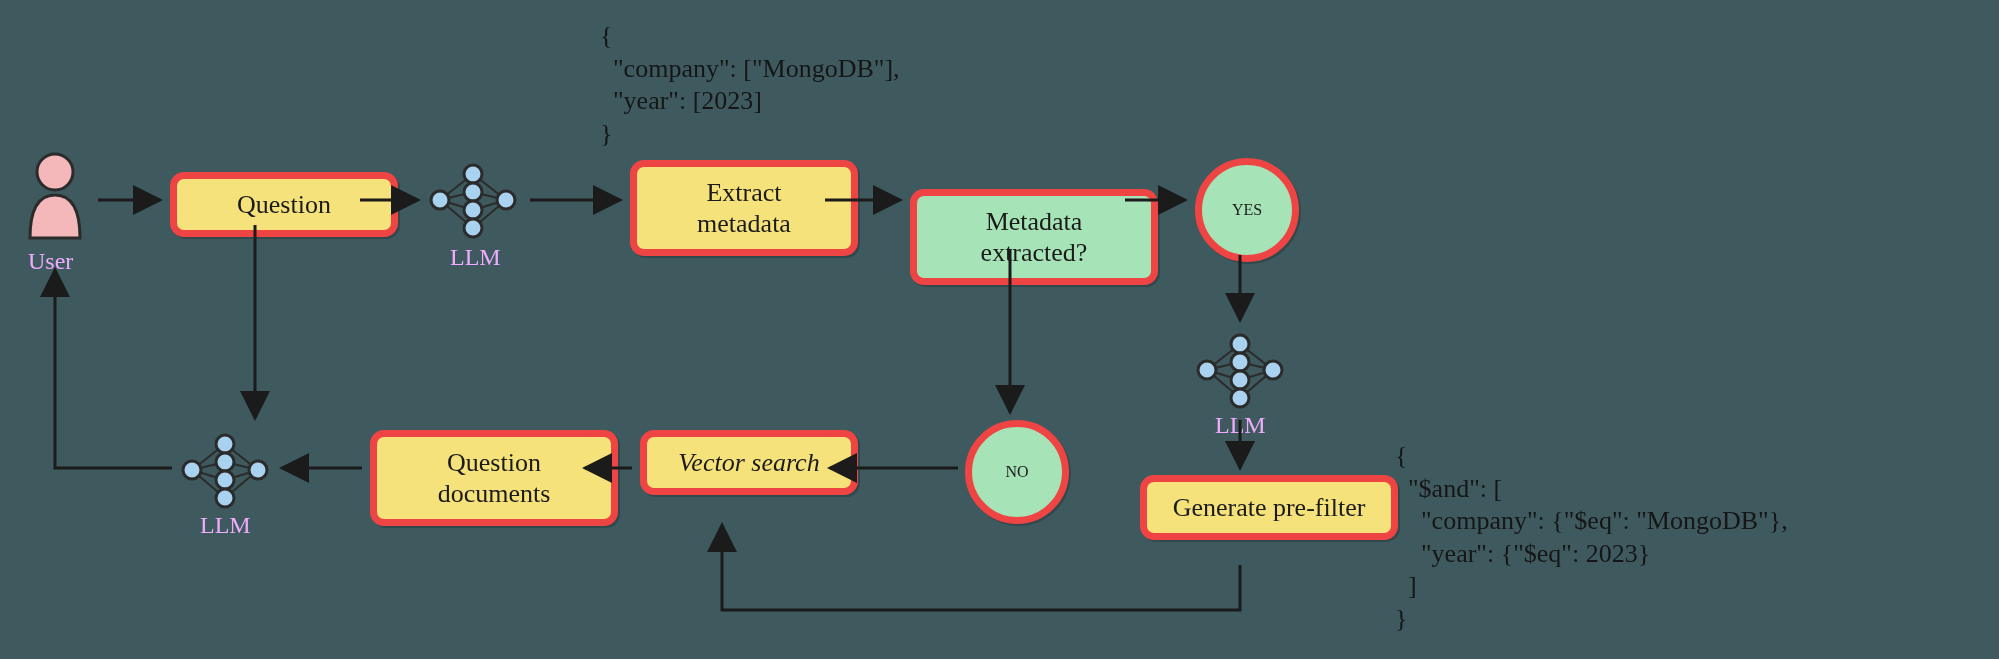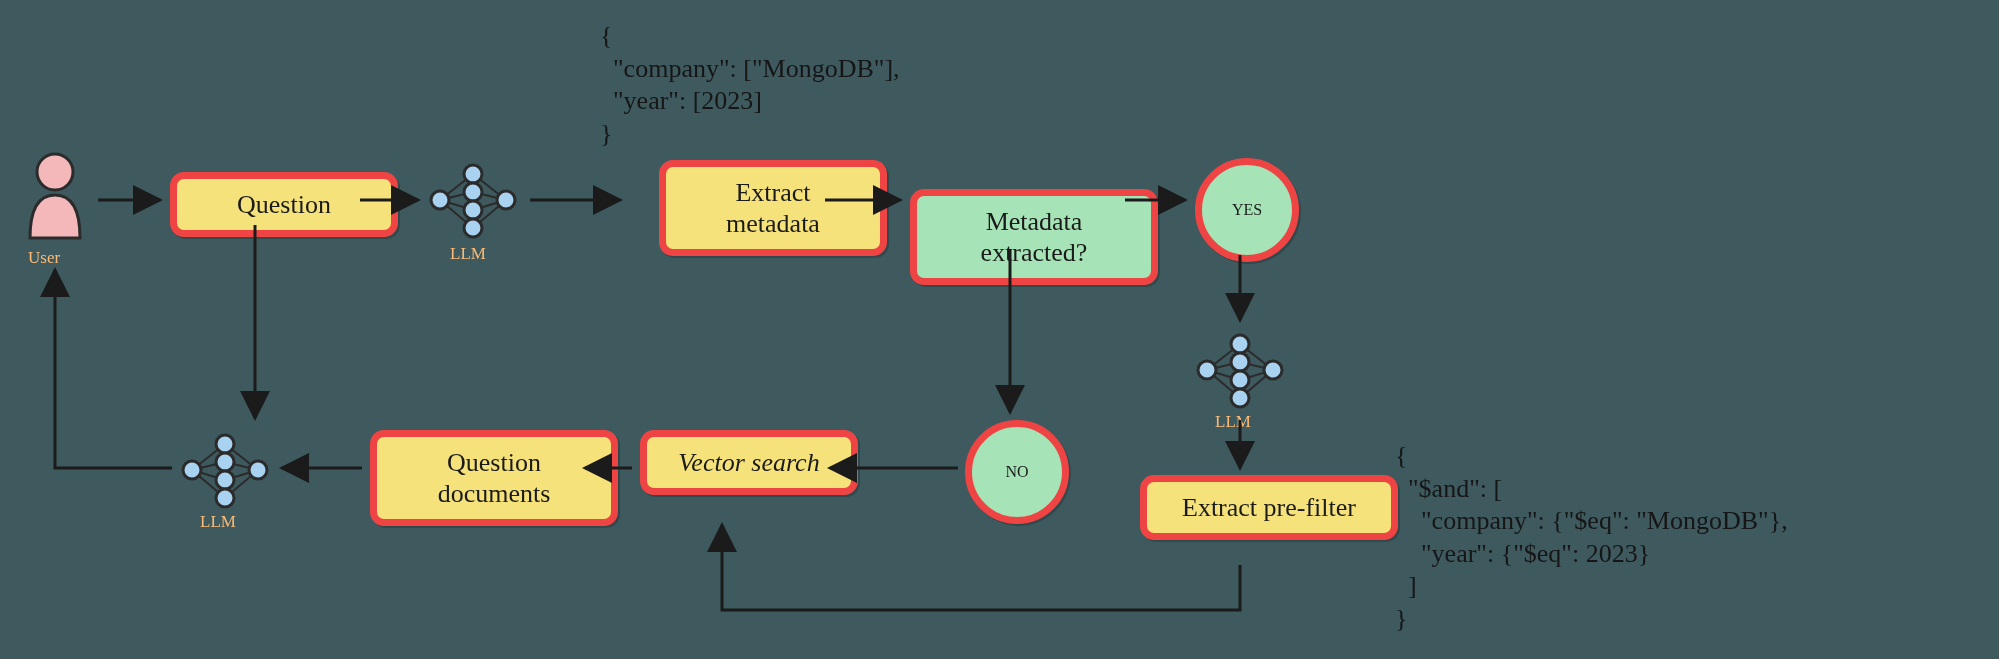--- a/index.html
+++ b/index.html
@@ -41,22 +41,22 @@
   }
   .annot {
     position: absolute;
     font-size: 26px;
     line-height: 1.25;
     color: #161616;
     white-space: pre;
   }
   .label {
     position: absolute;
-    font-size: 17px;
-    color: #fdba74;
+    font-size: 24px;
+    color: #f0abfc;
     text-align: center;
   }
   .user-icon {
     position: absolute;
     left: 20px;
     top: 150px;
     width: 70px;
     height: 90px;
   }
   .llm-icon {
@@ -148,31 +148,31 @@
           <circle cx="45" cy="32" r="9"></circle>
           <circle cx="45" cy="50" r="9"></circle>
           <circle cx="45" cy="68" r="9"></circle>
     </g>
   </svg>
 </div>
 <div class="label" style="left:200px; top:512px;">LLM</div>
 
 <div class="node yellow" style="left:170px; top:172px; width:170px;">Question</div>
 
-<div class="node yellow" style="left:630px; top:160px; width:170px;margin-left:29px;">Extract
+<div class="node yellow" style="left:630px; top:160px; width:170px;">Extract
 metadata</div>
 
 <div class="node green" style="left:910px; top:160px; width:190px;margin-top:29px;">Metadata
 extracted?</div>
 
 <div class="node green circle" style="left:1195px; top:158px;">YES</div>
 
 <div class="node green circle" style="left:965px; top:420px;">NO</div>
 
-<div class="node yellow" style="left:1140px; top:475px; width:200px;">Extract
+<div class="node yellow" style="left:1140px; top:475px; width:200px;">Generate
 pre-filter</div>
 
 <div class="node yellow" style="left:640px; top:430px; width:160px;font-style:italic;">Vector
 search</div>
 
 <div class="node yellow" style="left:370px; top:430px; width:190px;">Question
 documents</div>
 
 
 <div class="annot" style="left:600px; top:20px;">{

